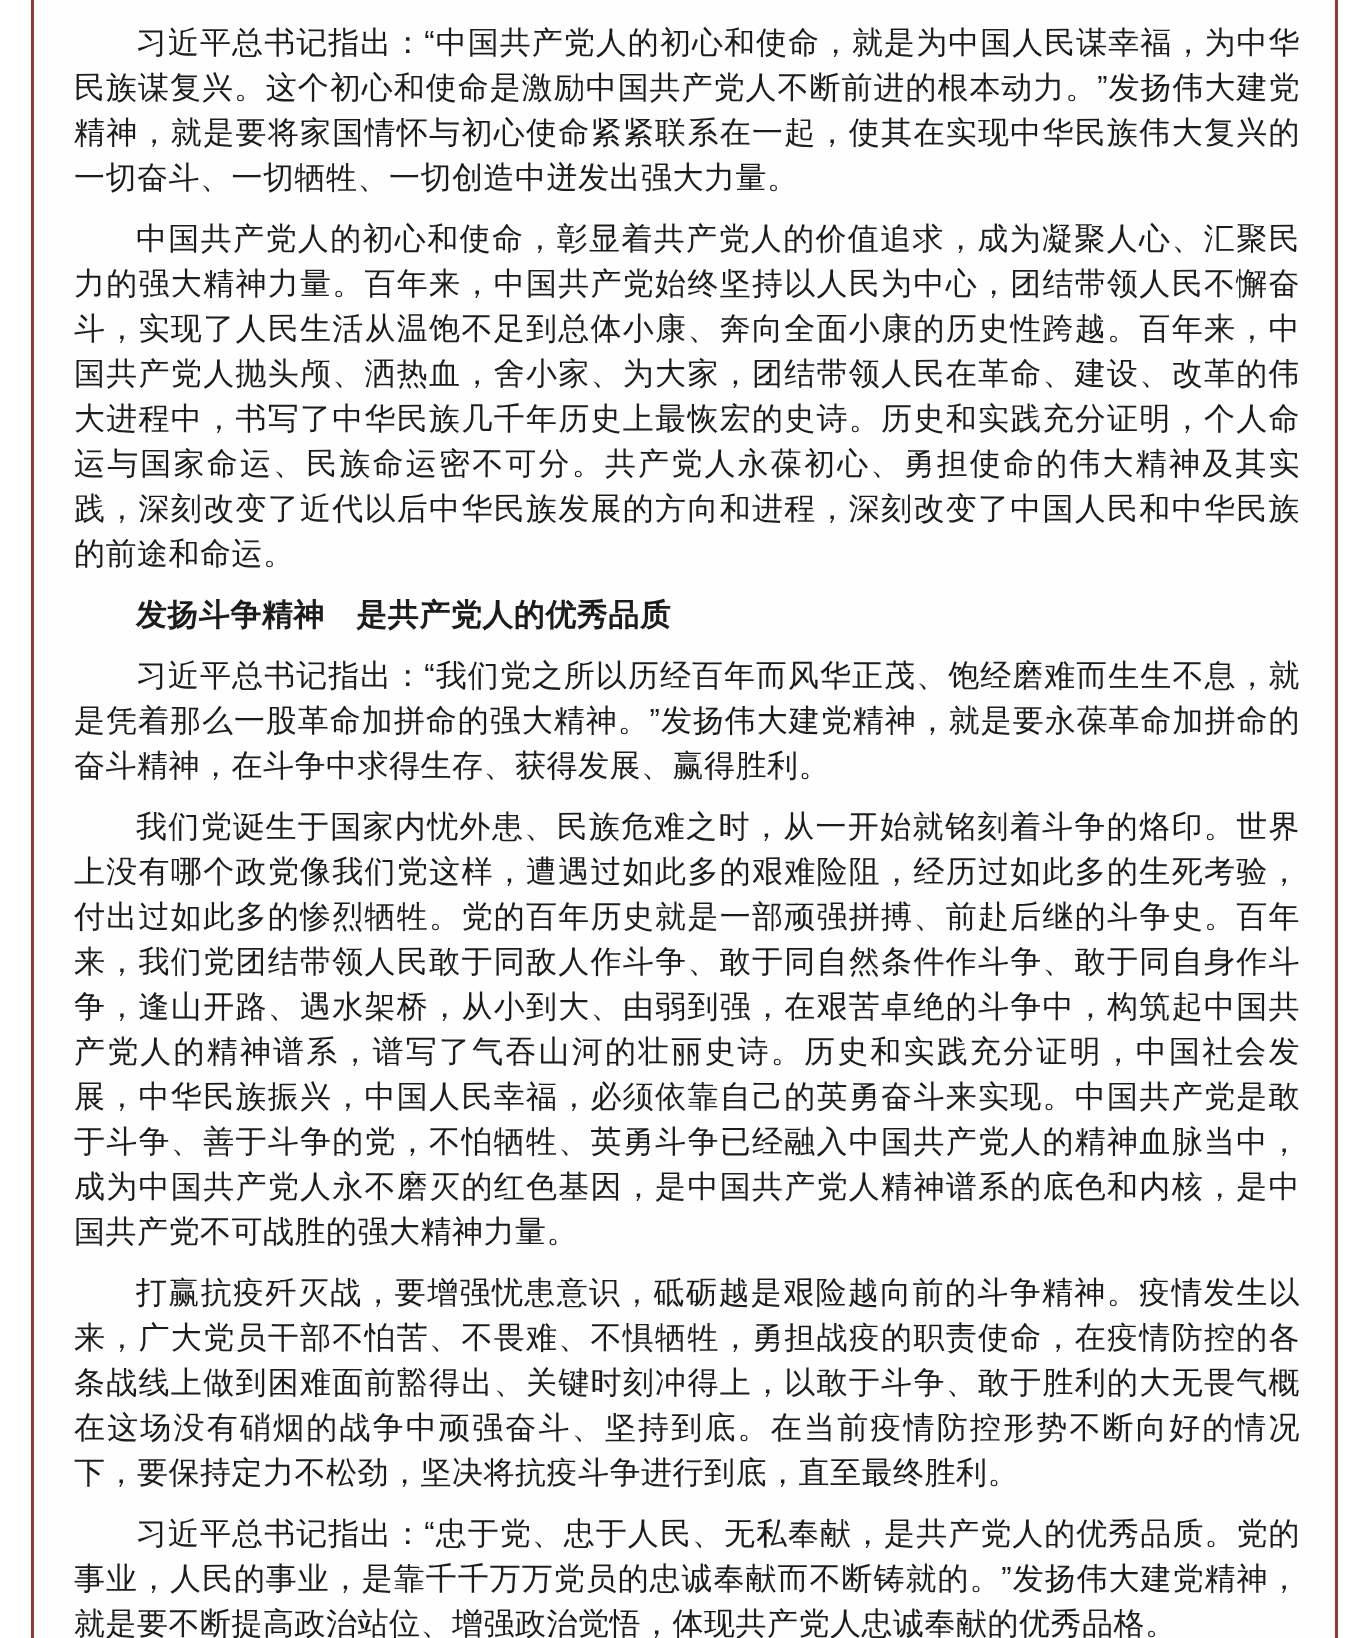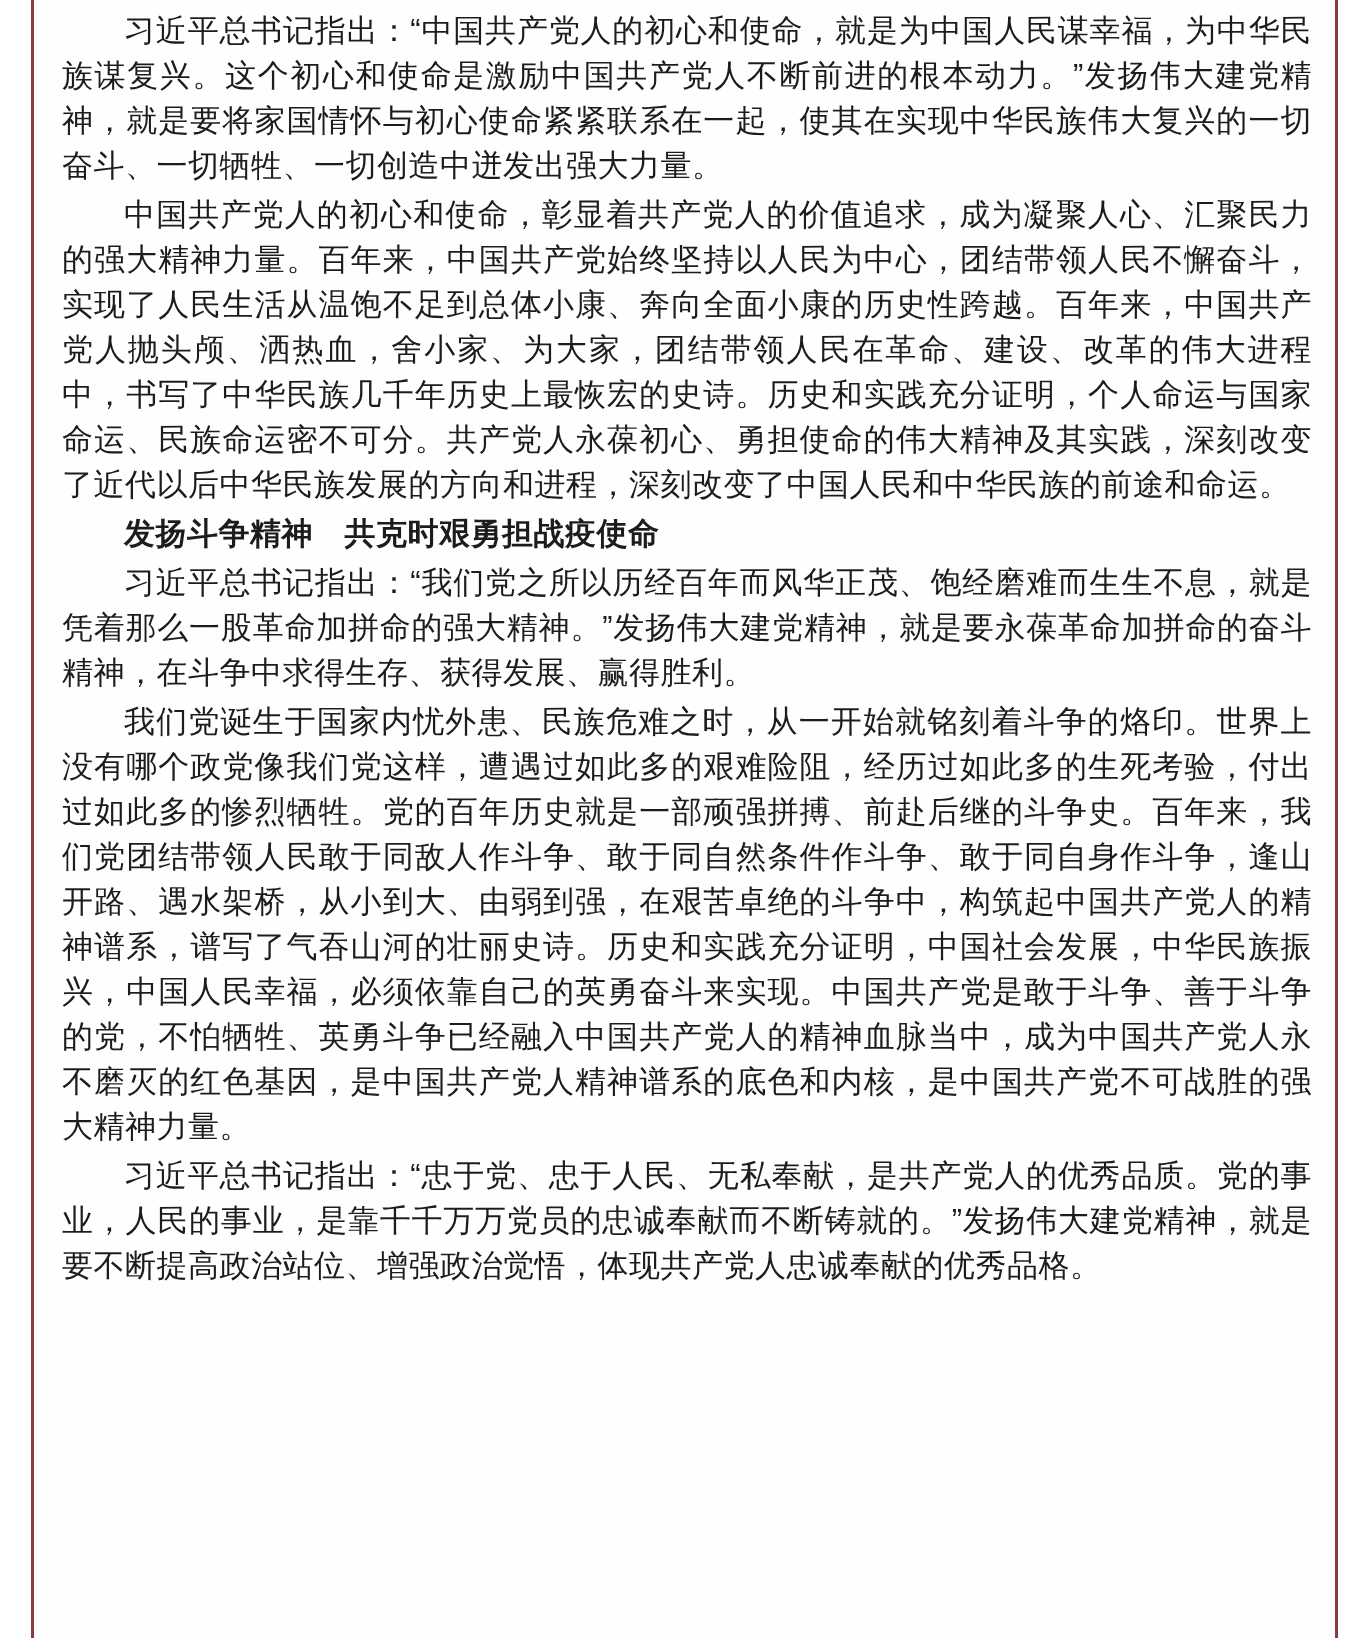--- a/index.html
+++ b/index.html
@@ -31,32 +31,33 @@
     left: 58px;
     width: 1258px;
     color: #1c1c1c;
     font-size: 31px;
     line-height: 45px;
     text-align: justify;
     text-justify: inter-ideograph;
     letter-spacing: 0.5px;
   }
   .para {
-    margin: 4px;
+    margin: 16px;
     text-indent: 2em;
     word-break: break-all;
   }
   .heading {
     font-weight: bold;
   }
 </style>
 </head>
 <body style="background: rgb(255, 255, 255);">
 
 <div class="doc-frame" style="border-left-color: rgb(142, 59, 59); border-right-color: rgb(142, 59, 59);"></div>
 <div class="article" style="color: rgb(28, 28, 28);">
     <p class="para">习近平总书记指出：“中国共产党人的初心和使命，就是为中国人民谋幸福，为中华民族谋复兴。这个初心和使命是激励中国共产党人不断前进的根本动力。”发扬伟大建党精神，就是要将家国情怀与初心使命紧紧联系在一起，使其在实现中华民族伟大复兴的一切奋斗、一切牺牲、一切创造中迸发出强大力量。</p>
     <p class="para">中国共产党人的初心和使命，彰显着共产党人的价值追求，成为凝聚人心、汇聚民力的强大精神力量。百年来，中国共产党始终坚持以人民为中心，团结带领人民不懈奋斗，实现了人民生活从温饱不足到总体小康、奔向全面小康的历史性跨越。百年来，中国共产党人抛头颅、洒热血，舍小家、为大家，团结带领人民在革命、建设、改革的伟大进程中，书写了中华民族几千年历史上最恢宏的史诗。历史和实践充分证明，个人命运与国家命运、民族命运密不可分。共产党人永葆初心、勇担使命的伟大精神及其实践，深刻改变了近代以后中华民族发展的方向和进程，深刻改变了中国人民和中华民族的前途和命运。</p>
-    <p class="para heading">发扬斗争精神　共克时艰勇担战疫使命</p>
+    <p class="para heading">发扬斗争精神　是共产党人的优秀品质</p>
     <p class="para">习近平总书记指出：“我们党之所以历经百年而风华正茂、饱经磨难而生生不息，就是凭着那么一股革命加拼命的强大精神。”发扬伟大建党精神，就是要永葆革命加拼命的奋斗精神，在斗争中求得生存、获得发展、赢得胜利。</p>
     <p class="para">我们党诞生于国家内忧外患、民族危难之时，从一开始就铭刻着斗争的烙印。世界上没有哪个政党像我们党这样，遭遇过如此多的艰难险阻，经历过如此多的生死考验，付出过如此多的惨烈牺牲。党的百年历史就是一部顽强拼搏、前赴后继的斗争史。百年来，我们党团结带领人民敢于同敌人作斗争、敢于同自然条件作斗争、敢于同自身作斗争，逢山开路、遇水架桥，从小到大、由弱到强，在艰苦卓绝的斗争中，构筑起中国共产党人的精神谱系，谱写了气吞山河的壮丽史诗。历史和实践充分证明，中国社会发展，中华民族振兴，中国人民幸福，必须依靠自己的英勇奋斗来实现。中国共产党是敢于斗争、善于斗争的党，不怕牺牲、英勇斗争已经融入中国共产党人的精神血脉当中，成为中国共产党人永不磨灭的红色基因，是中国共产党人精神谱系的底色和内核，是中国共产党不可战胜的强大精神力量。</p>
+    <p class="para">打赢抗疫歼灭战，要增强忧患意识，砥砺越是艰险越向前的斗争精神。疫情发生以来，广大党员干部不怕苦、不畏难、不惧牺牲，勇担战疫的职责使命，在疫情防控的各条战线上做到困难面前豁得出、关键时刻冲得上，以敢于斗争、敢于胜利的大无畏气概在这场没有硝烟的战争中顽强奋斗、坚持到底。在当前疫情防控形势不断向好的情况下，要保持定力不松劲，坚决将抗疫斗争进行到底，直至最终胜利。</p>
     <p class="para">习近平总书记指出：“忠于党、忠于人民、无私奉献，是共产党人的优秀品质。党的事业，人民的事业，是靠千千万万党员的忠诚奉献而不断铸就的。”发扬伟大建党精神，就是要不断提高政治站位、增强政治觉悟，体现共产党人忠诚奉献的优秀品格。</p>
   </div>
 
 </body></html>

